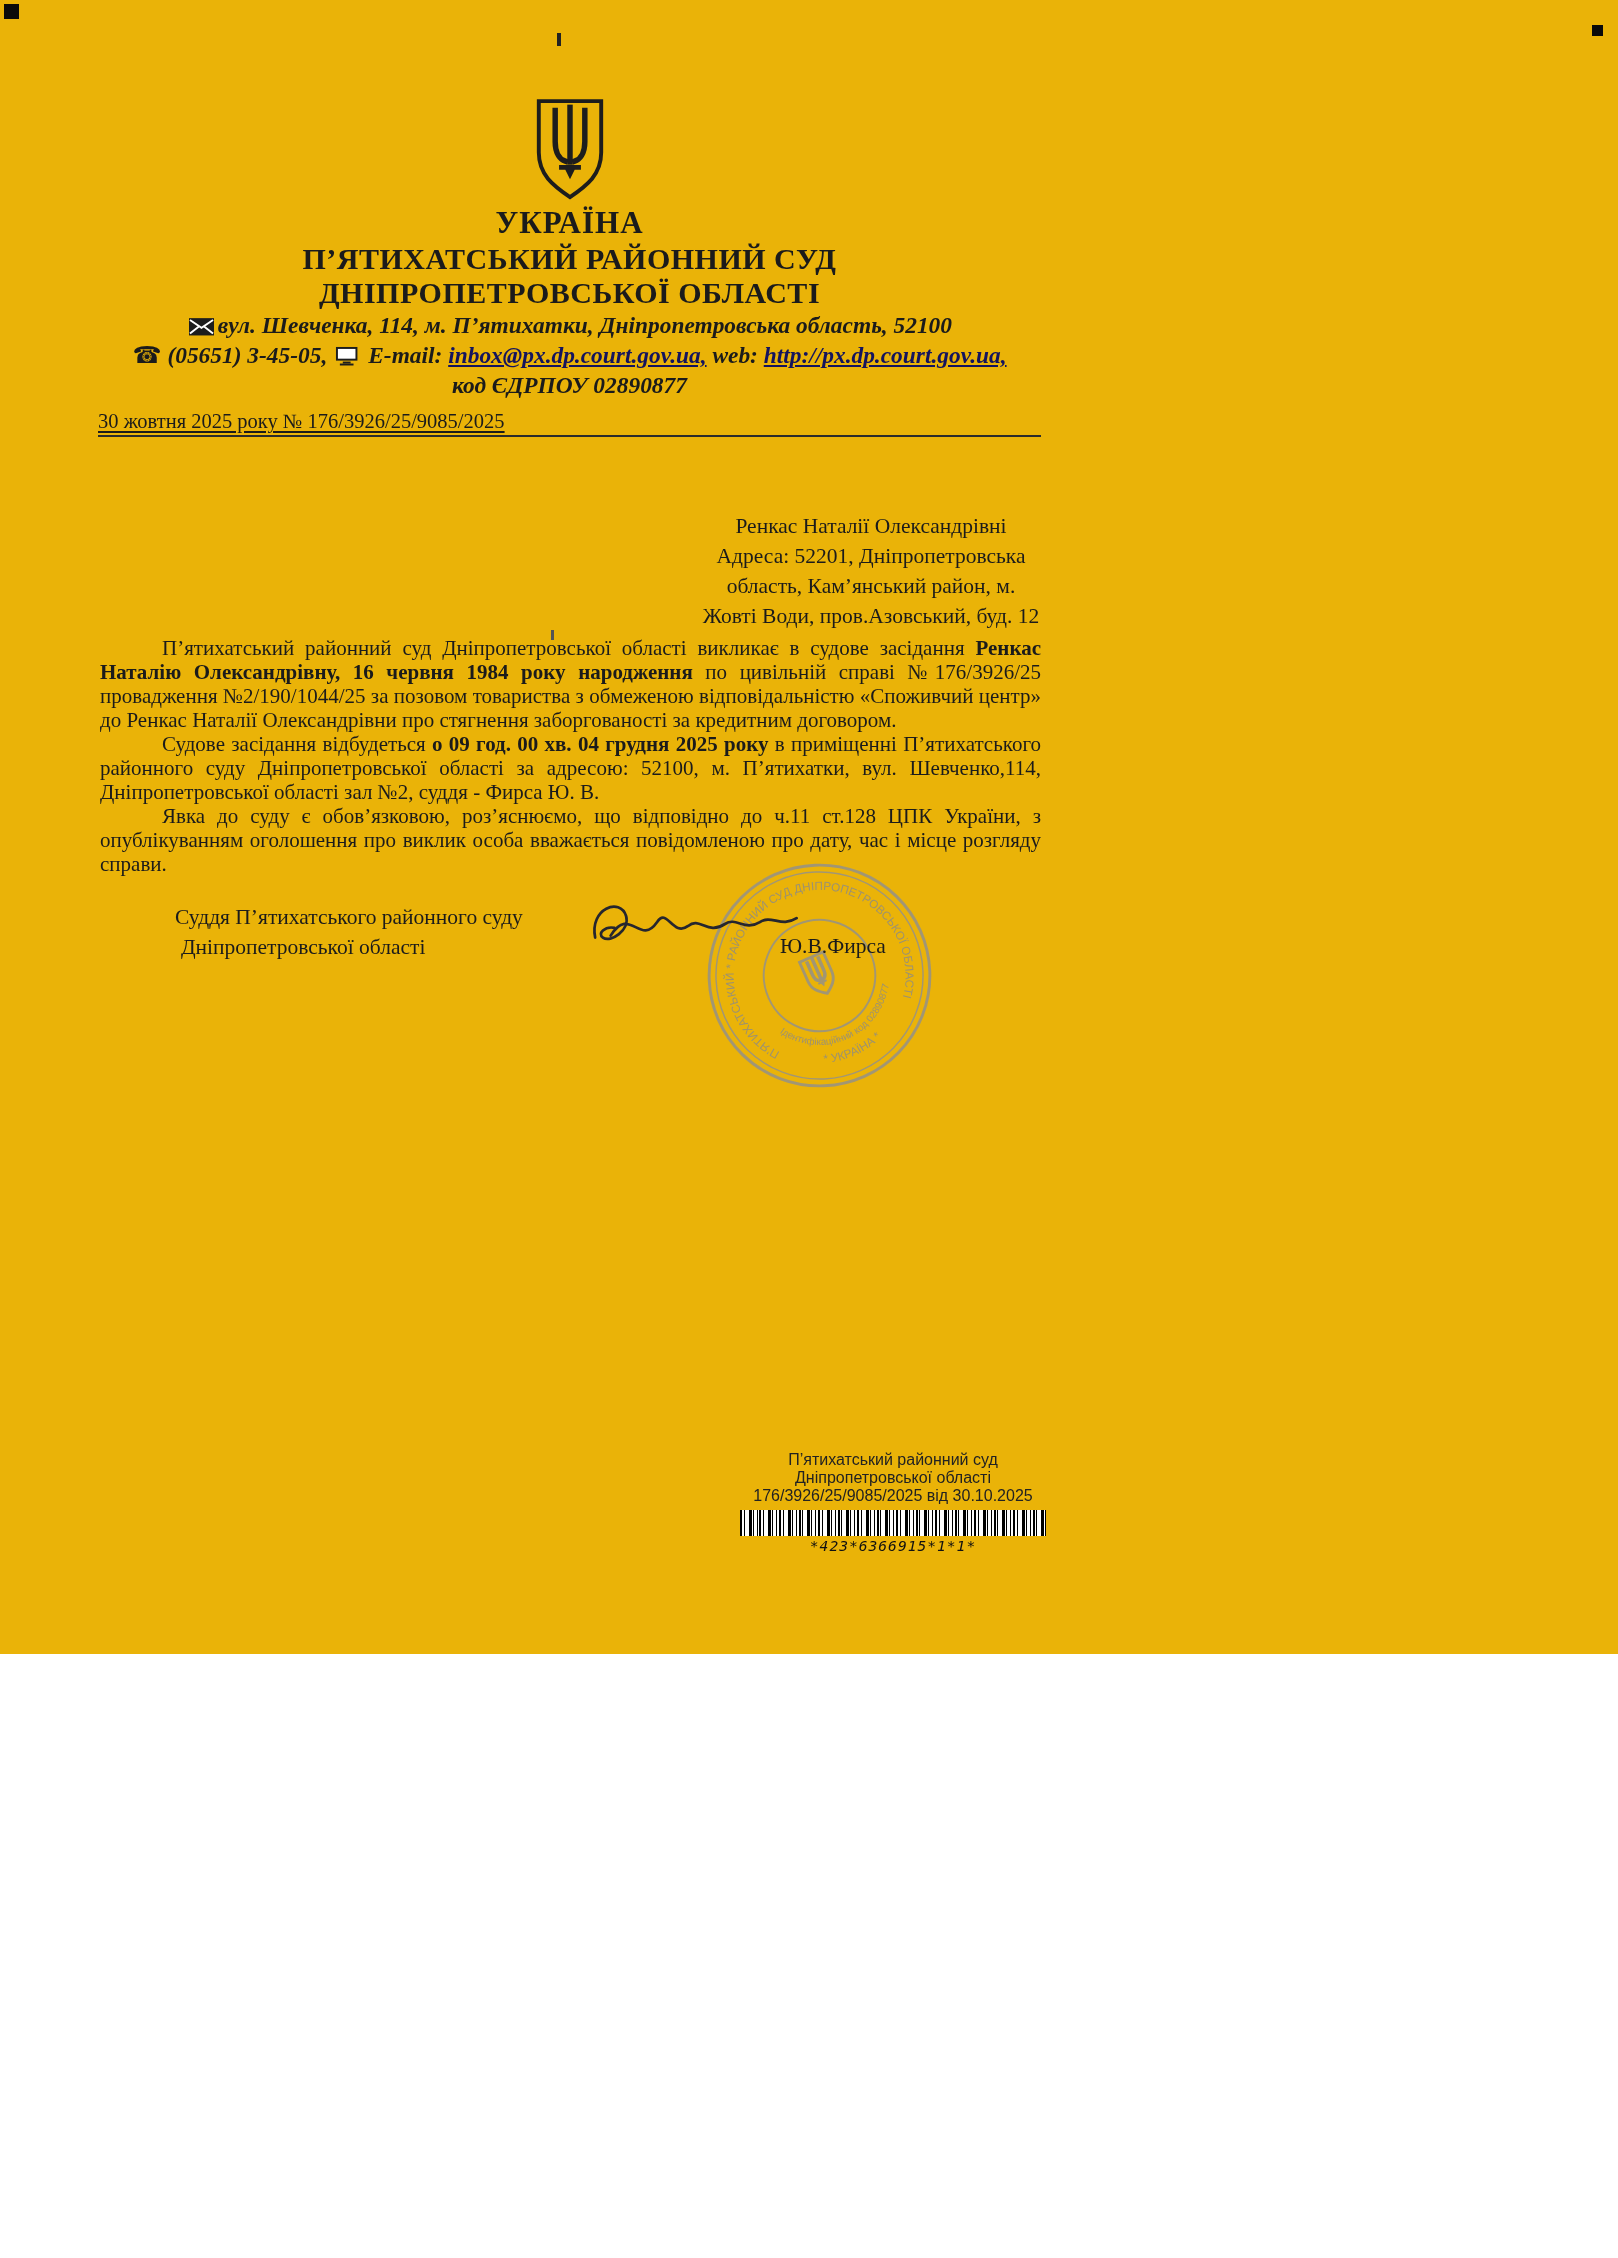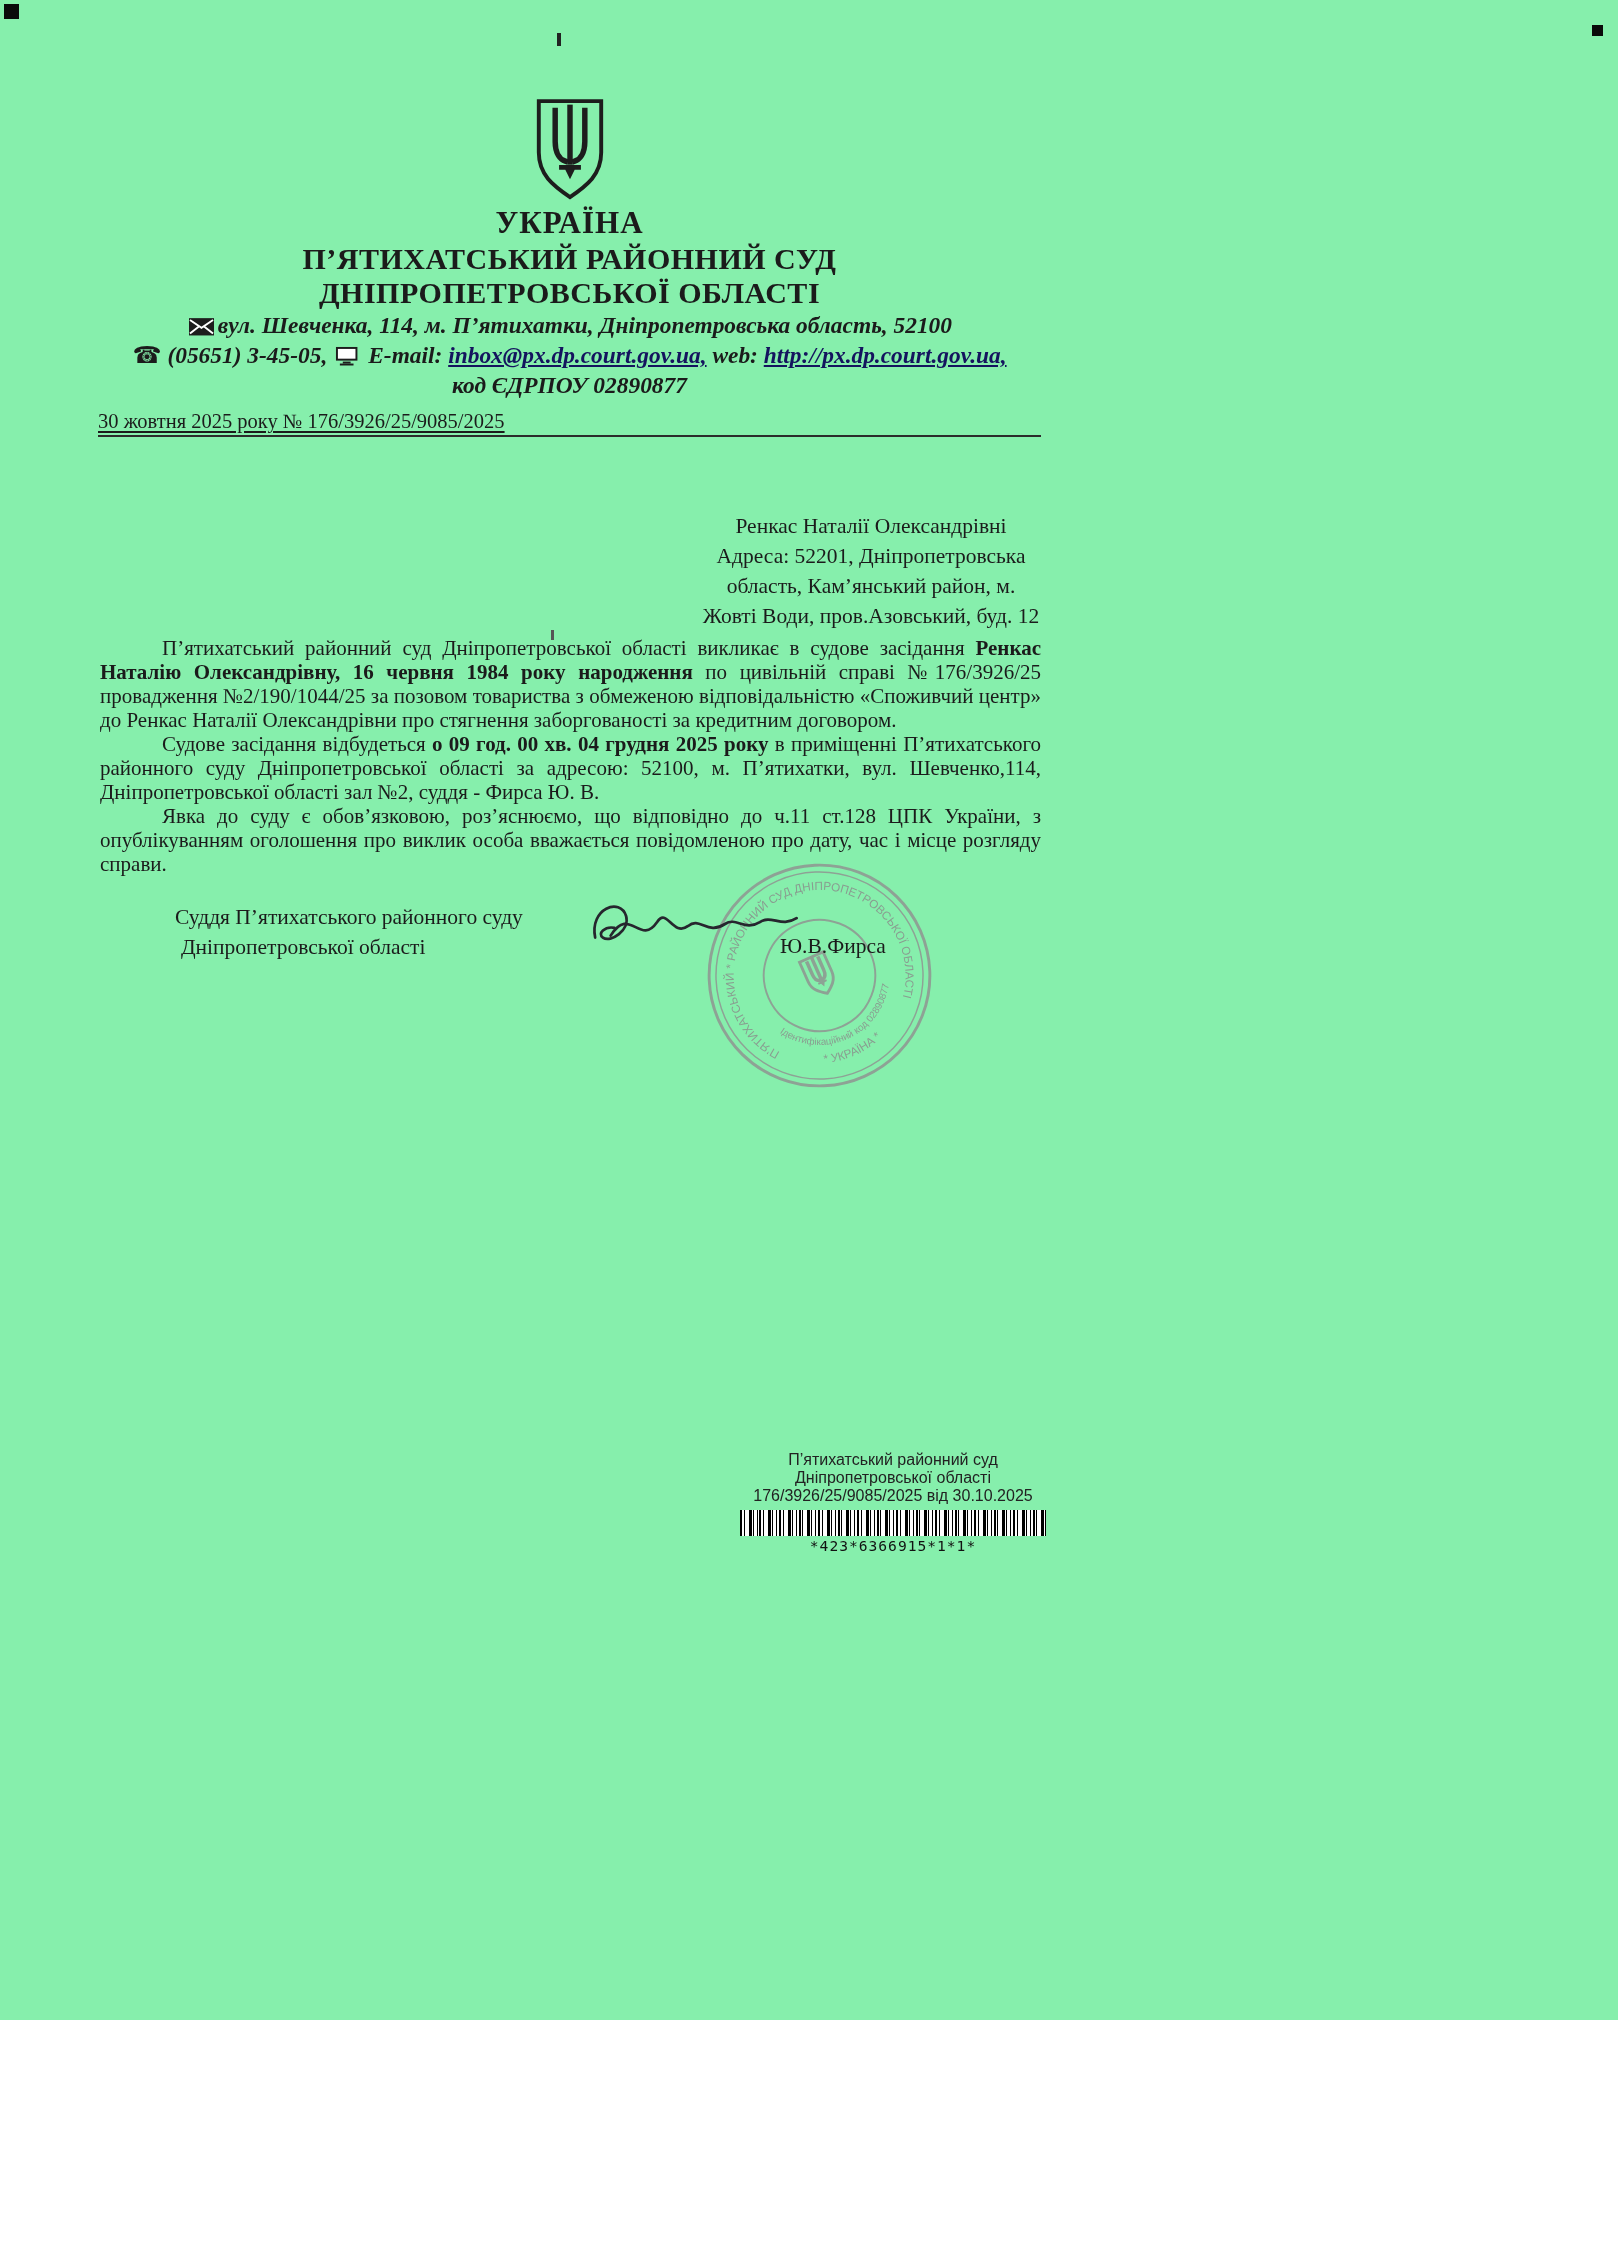--- a/index.html
+++ b/index.html
@@ -1,18 +1,18 @@
 <!DOCTYPE html>
 <html><head>
 <meta charset="utf-8">
 <style>
   * { margin:0; padding:0; box-sizing:border-box; }
   html,body { background:#ffffff; }
   .page {
-    position:relative; width:1619px; height:2020px; background:#86efac;
+    position:relative; width:1619px; height:1654px; background:#eab308;
     font-family:"Liberation Serif","DejaVu Serif",serif; color:#1b1b1b;
     overflow:hidden; margin:0 auto;
   }
   
   .art { position:absolute; background:#0a0a0a; }
   .art-tl { left:3.9px; top:3.9px; width:15.6px; height:15.6px; }
   .art-tc { left:557px; top:33px; width:3.9px; height:12.7px; background:#222; }
   .art-tr { left:1592px; top:25px; width:10.7px; height:10.7px; }
   .art-body { left:551px; top:630px; width:2.9px; height:9.8px; background:#555; }
 
@@ -51,21 +51,21 @@
   
   .footer { position:absolute; left:728px; top:1451px; width:330px; text-align:center;
             font-family:"Liberation Sans",sans-serif; font-size:16px; line-height:18px; color:#222; }
   .barcode { height:26px; margin:4.9px 11.7px 1px;
     background:repeating-linear-gradient(90deg,
       #000 0px,#000 2px,#fff 2px,#fff 3.9px,
       #000 3.9px,#000 4.9px,#fff 4.9px,#fff 8.8px,
       #000 8.8px,#000 11.7px,#fff 11.7px,#fff 12.7px,
       #000 12.7px,#000 13.7px,#fff 13.7px,#fff 16.6px,
       #000 16.6px,#000 17.6px,#fff 17.6px,#fff 19.5px); }
-  .barcode-text { font-family:"DejaVu Sans Mono",monospace; font-size:14.6px; letter-spacing:1px; color:#111; }
+  .barcode-text { font-family:"DejaVu Sans Mono",monospace; font-size:14.6px; letter-spacing:1px; color:#111;font-style:italic; }
 </style>
 </head>
 <body>
 
 <div class="page">
 
   <div class="art art-tl"></div>
   <div class="art art-tc"></div>
   <div class="art art-tr"></div>
   <div class="art art-body"></div>

